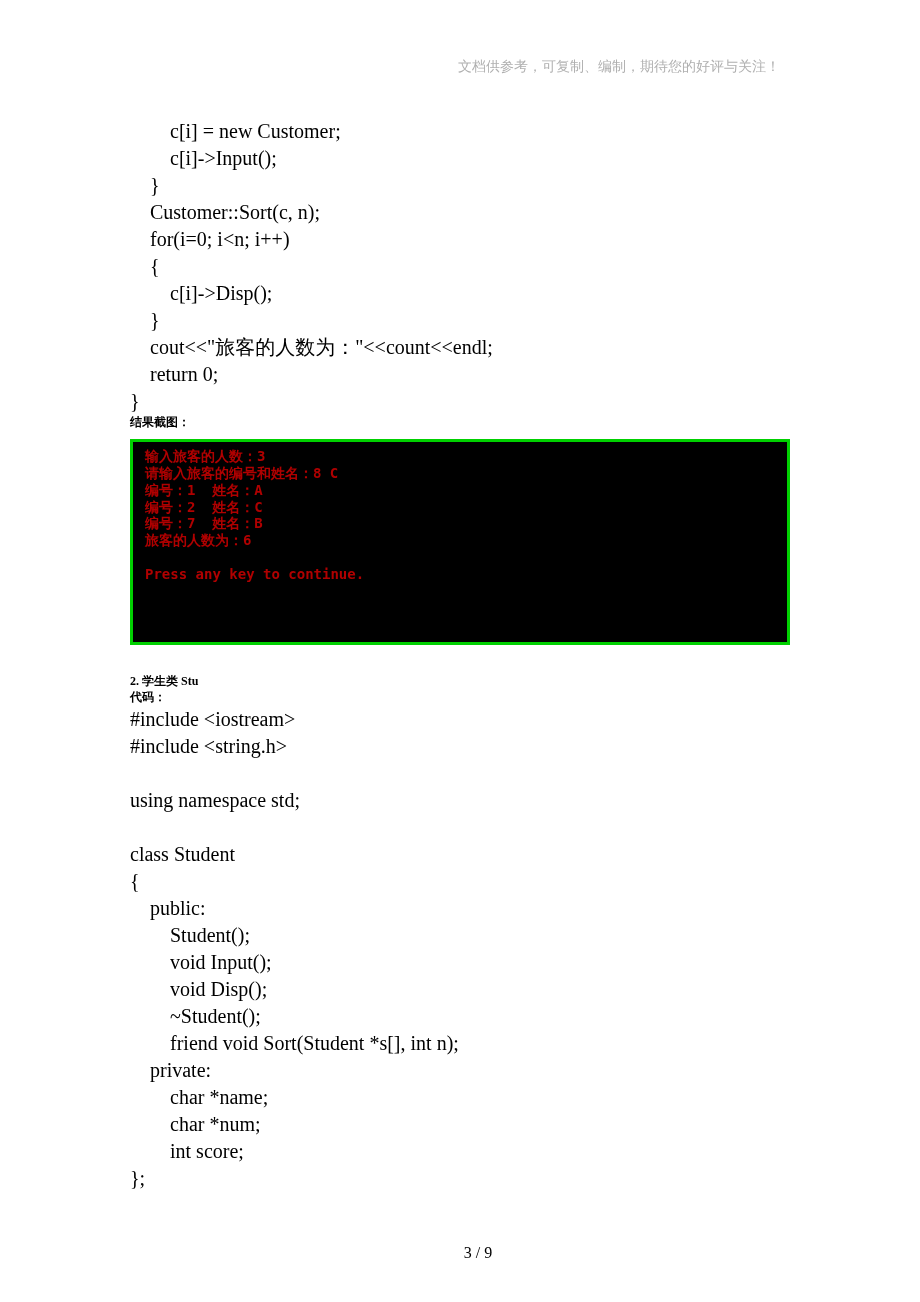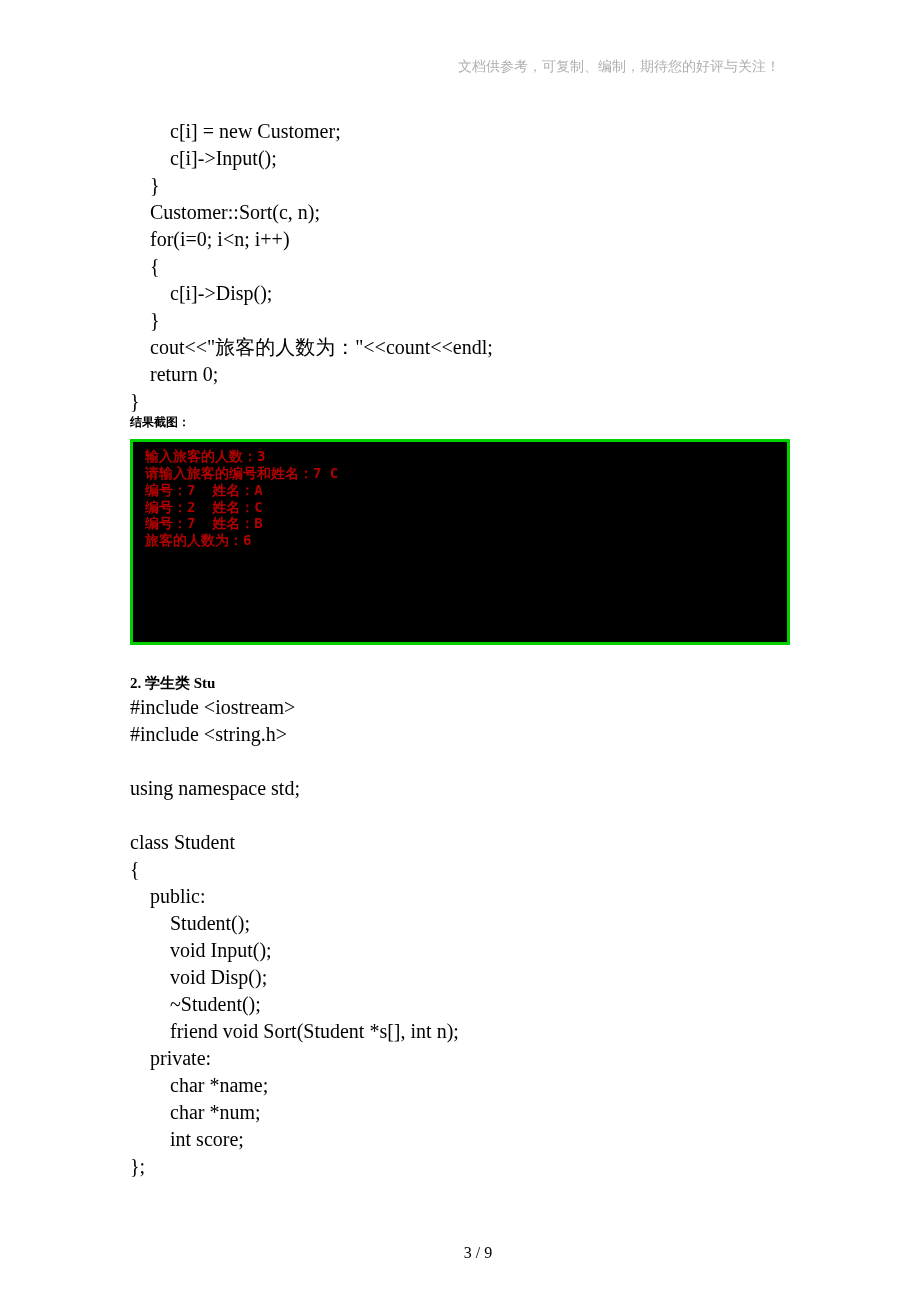--- a/index.html
+++ b/index.html
@@ -49,21 +49,21 @@
     font-size: 14px;
     line-height: 1.2;
     color: #b00000;
     font-weight: bold;
     min-height: 200px;
   }
   .console .line { white-space: pre; }
   .heading2 {
     font-family: "Times New Roman", "SimSun", serif;
     font-weight: bold;
-    font-size: 15px;
+    font-size: 12px;
     line-height: 1.4;
   }
   .page-num {
     position: absolute;
     bottom: 40px;
     left: 18px;
     width: 100%;
     text-align: center;
     font-family: "Times New Roman", serif;
     font-size: 16px;
@@ -86,30 +86,32 @@
     }
     cout&lt;&lt;"旅客的人数为："&lt;&lt;count&lt;&lt;endl;
     return 0;
 }</pre>
 
   <div class="section-label">结果截图：</div>
 
   <div class="console-wrap">
     <div class="console" id="console">
         <div class="line">输入旅客的人数：3</div>
-        <div class="line">请输入旅客的编号和姓名：7 C</div>
-        <div class="line">编号：7  姓名：A</div>
+        <div class="line">请输入旅客的编号和姓名：8 C</div>
+        <div class="line">编号：1  姓名：A</div>
         <div class="line">编号：2  姓名：C</div>
         <div class="line">编号：7  姓名：B</div>
         <div class="line">旅客的人数为：6</div>
         <div class="line">&nbsp;</div>
+        <div class="line">Press any key to continue.</div>
       </div>
   </div>
 
   <div class="heading2">2.  学生类 Stu</div>
+  <div class="section-label">代码：</div>
 
   <pre class="code" id="code2">#include &lt;iostream&gt;
 #include &lt;string.h&gt;
 
 using namespace std;
 
 class Student
 {
     public:
         Student();

